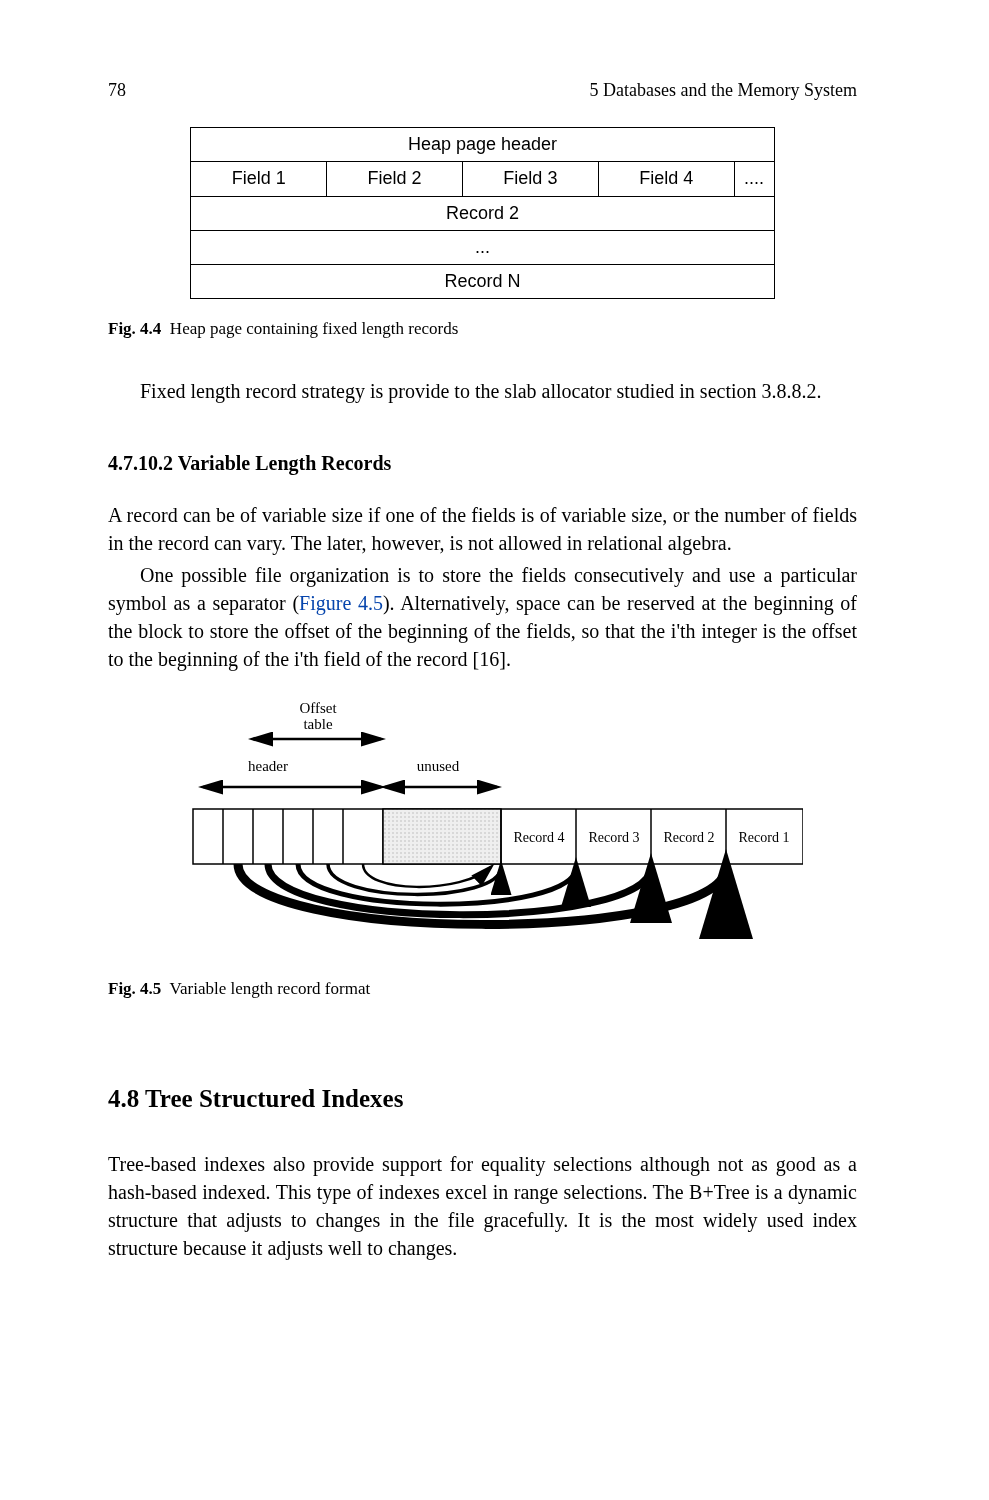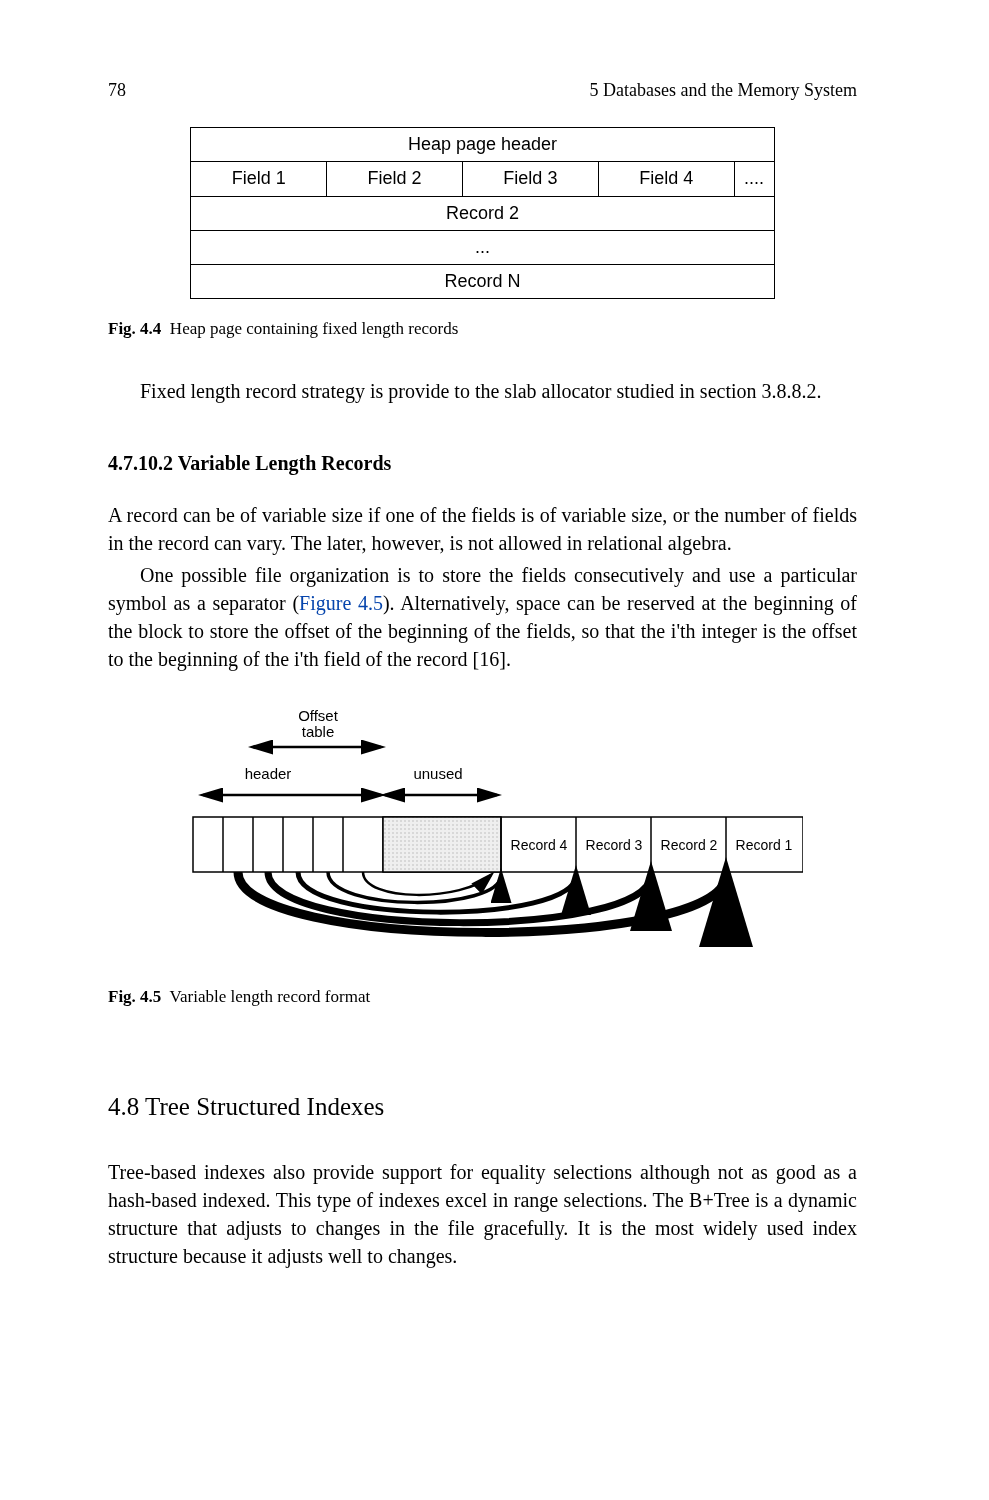--- a/index.html
+++ b/index.html
@@ -55,28 +55,28 @@
 
   .subhead-small {
     font-weight: bold;
     font-size: 20px;
     margin: 44px 0 24px 0;
   }
 
   
   .fig45-wrap {
     width: 640px;
-    margin: 34px auto 0 auto;
-    font-family: Liberation Sans, sans-serif;
+    margin: 26px auto 0 auto;
+    font-family: Liberation Serif, serif;
     font-size: 16px;
     text-align: right;
   }
   .fig45-svg { display:block; }
   .section-head {
-    font-weight: normal;
+    font-weight: bold;
     font-size: 25px;
     margin: 80px 0 34px 0;
   }
 </style>
 </head>
 <body>
 
 <div class="page">
 
   <div class="running-head">

